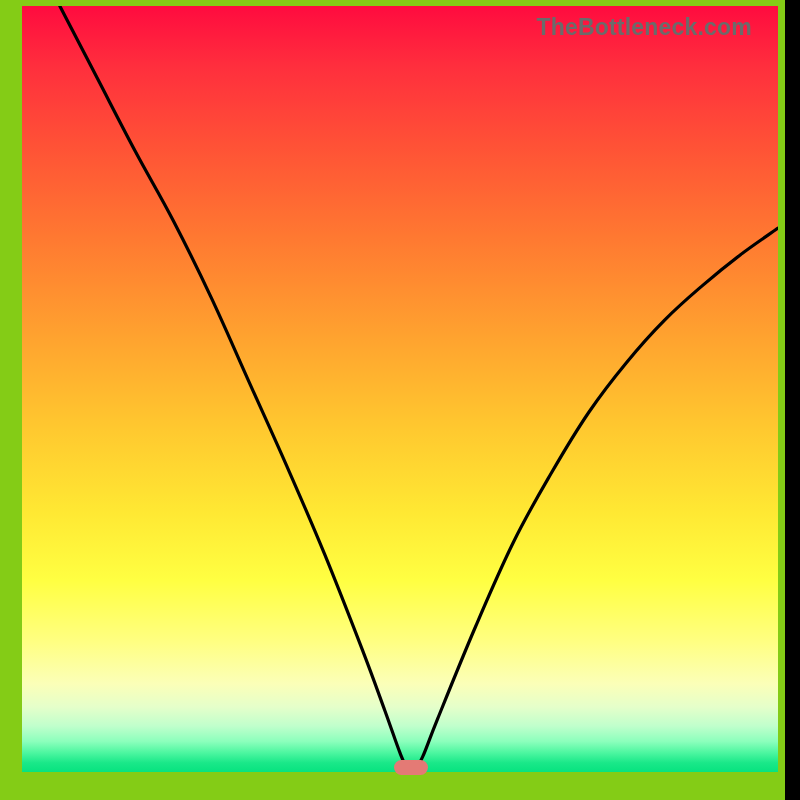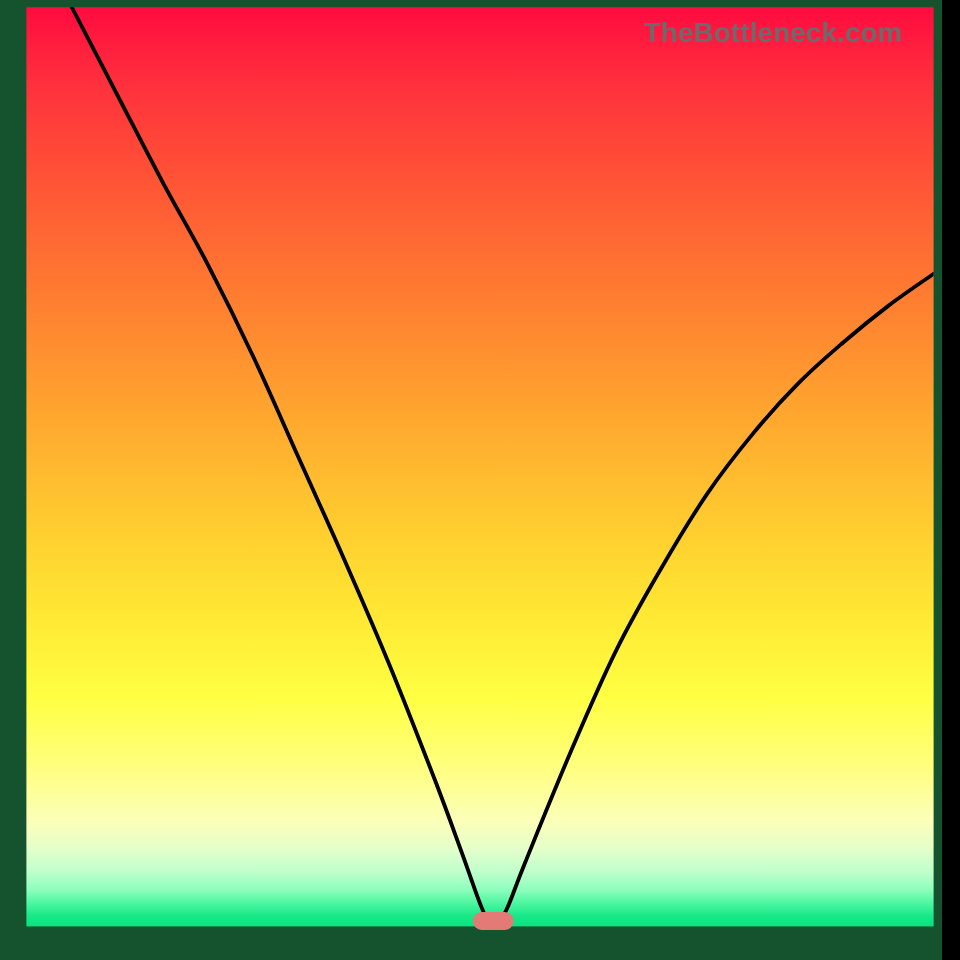--- a/index.html
+++ b/index.html
@@ -8,21 +8,21 @@
     width: 800px;
     height: 800px;
     overflow: hidden;
     background: #000;
     font-family: Arial, Helvetica, sans-serif;
   }
   .frame {
     position: relative;
     width: 785px;
     height: 800px;
-    background: #14532d;
+    background: #84cc16;
   }
   .plot {
     position: absolute;
     left: 22px;
     top: 6px;
     width: 756px;
     height: 766px;
     background: linear-gradient(to bottom,
       #ff0b3f 0%,
       #ff2f3d 8%,

